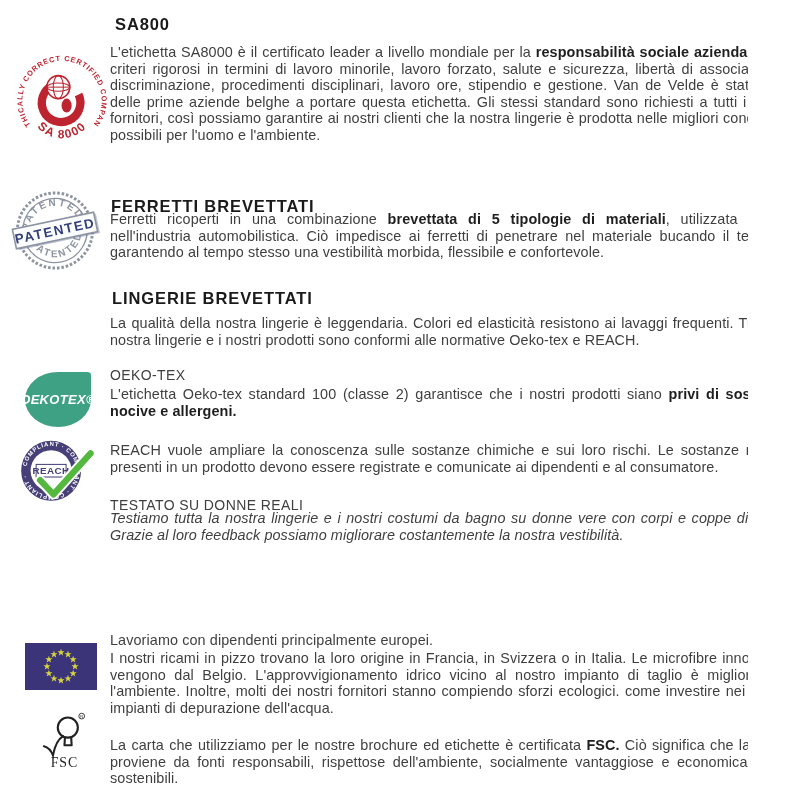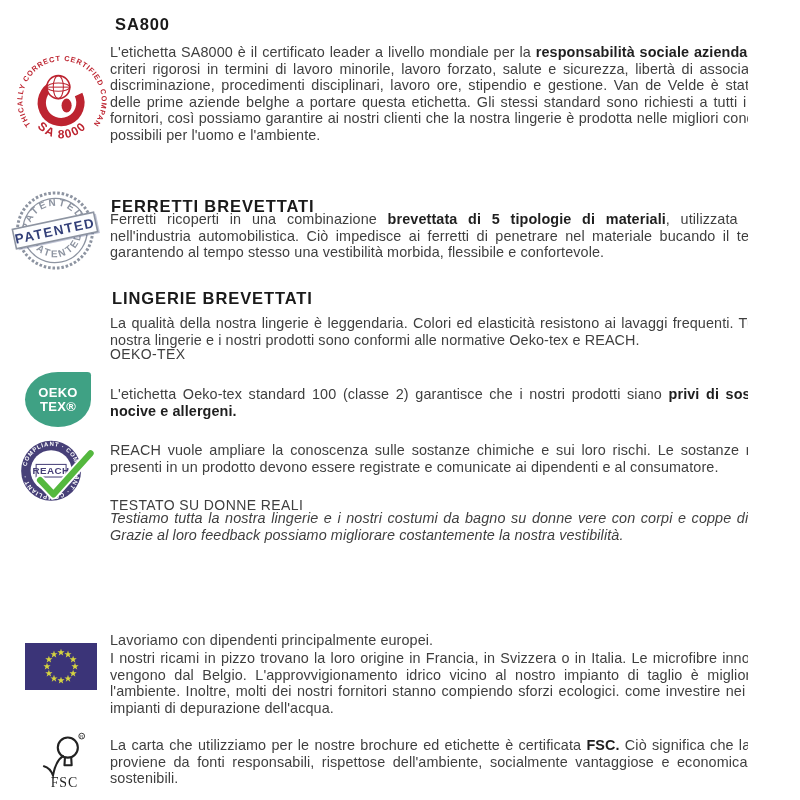--- a/index.html
+++ b/index.html
@@ -23,33 +23,33 @@
     position:absolute; left:110px; font-size:14px; letter-spacing:0.4px;
     color:var(--body-text,#3f3f3f);
   }
   .logo { position:absolute; }
   #logo-sa8000   { left:16px;  top:52px;  width:92px;  height:96px; }
   #logo-patented { left:5px;   top:189px; width:100px; height:83px; }
   #logo-oeko {
     left:25px; top:372px; width:66px; height:55px;
     background:var(--oekotex-green,#3fa184);
     border-radius:52% 6% 52% 52%;
-    display:flex; flex-direction:column; align-items:center; justify-content:center;
-    color:#fff; font-weight:bold; font-size:13px; line-height:13.5px; letter-spacing:0.3px;
+    display:flex; flex-direction:row; align-items:center; justify-content:center;
+    color:#fff; font-weight:bold; font-size:13px; line-height:13.5px; letter-spacing:0.3px;font-style:italic;
   }
   #logo-reach    { left:18px;  top:436px; width:82px;  height:71px; }
   #logo-eu       { left:25px;  top:643px; width:72px;  height:47px; }
-  #logo-fsc      { left:42px;  top:730px; width:44px;  height:61px;text-align:right; }
+  #logo-fsc      { left:42px;  top:710px; width:44px;  height:61px;text-align:right; }
   #h-sa800    { left:115px; top:15px; }
   #p-sa800    { top:44px; }
   #h-ferretti { left:111px; top:177px;margin-top:20px; }
   #p-ferretti { top:211px; }
   #h-lingerie { left:112px; top:289px; }
   #p-lingerie { top:315px; }
-  #l-oeko     { top:346px; }
+  #l-oeko     { top:367px; }
   #p-oeko     { top:386px; }
   #p-reach    { top:442px; }
   #l-testato  { top:497px; }
   #p-testato  { top:510px;font-style:italic; }
   #eu-intro   { position:absolute; left:110px; top:632px; font-size:14.4px;
                 color:var(--body-text,#3f3f3f); letter-spacing:0.1px; }
   #p-eu       { top:650px; }
   #p-fsc      { top:737px; }
   svg text { font-family:"Liberation Sans", sans-serif; }
   .fsc-serif { font-family:"Liberation Serif", serif; }

